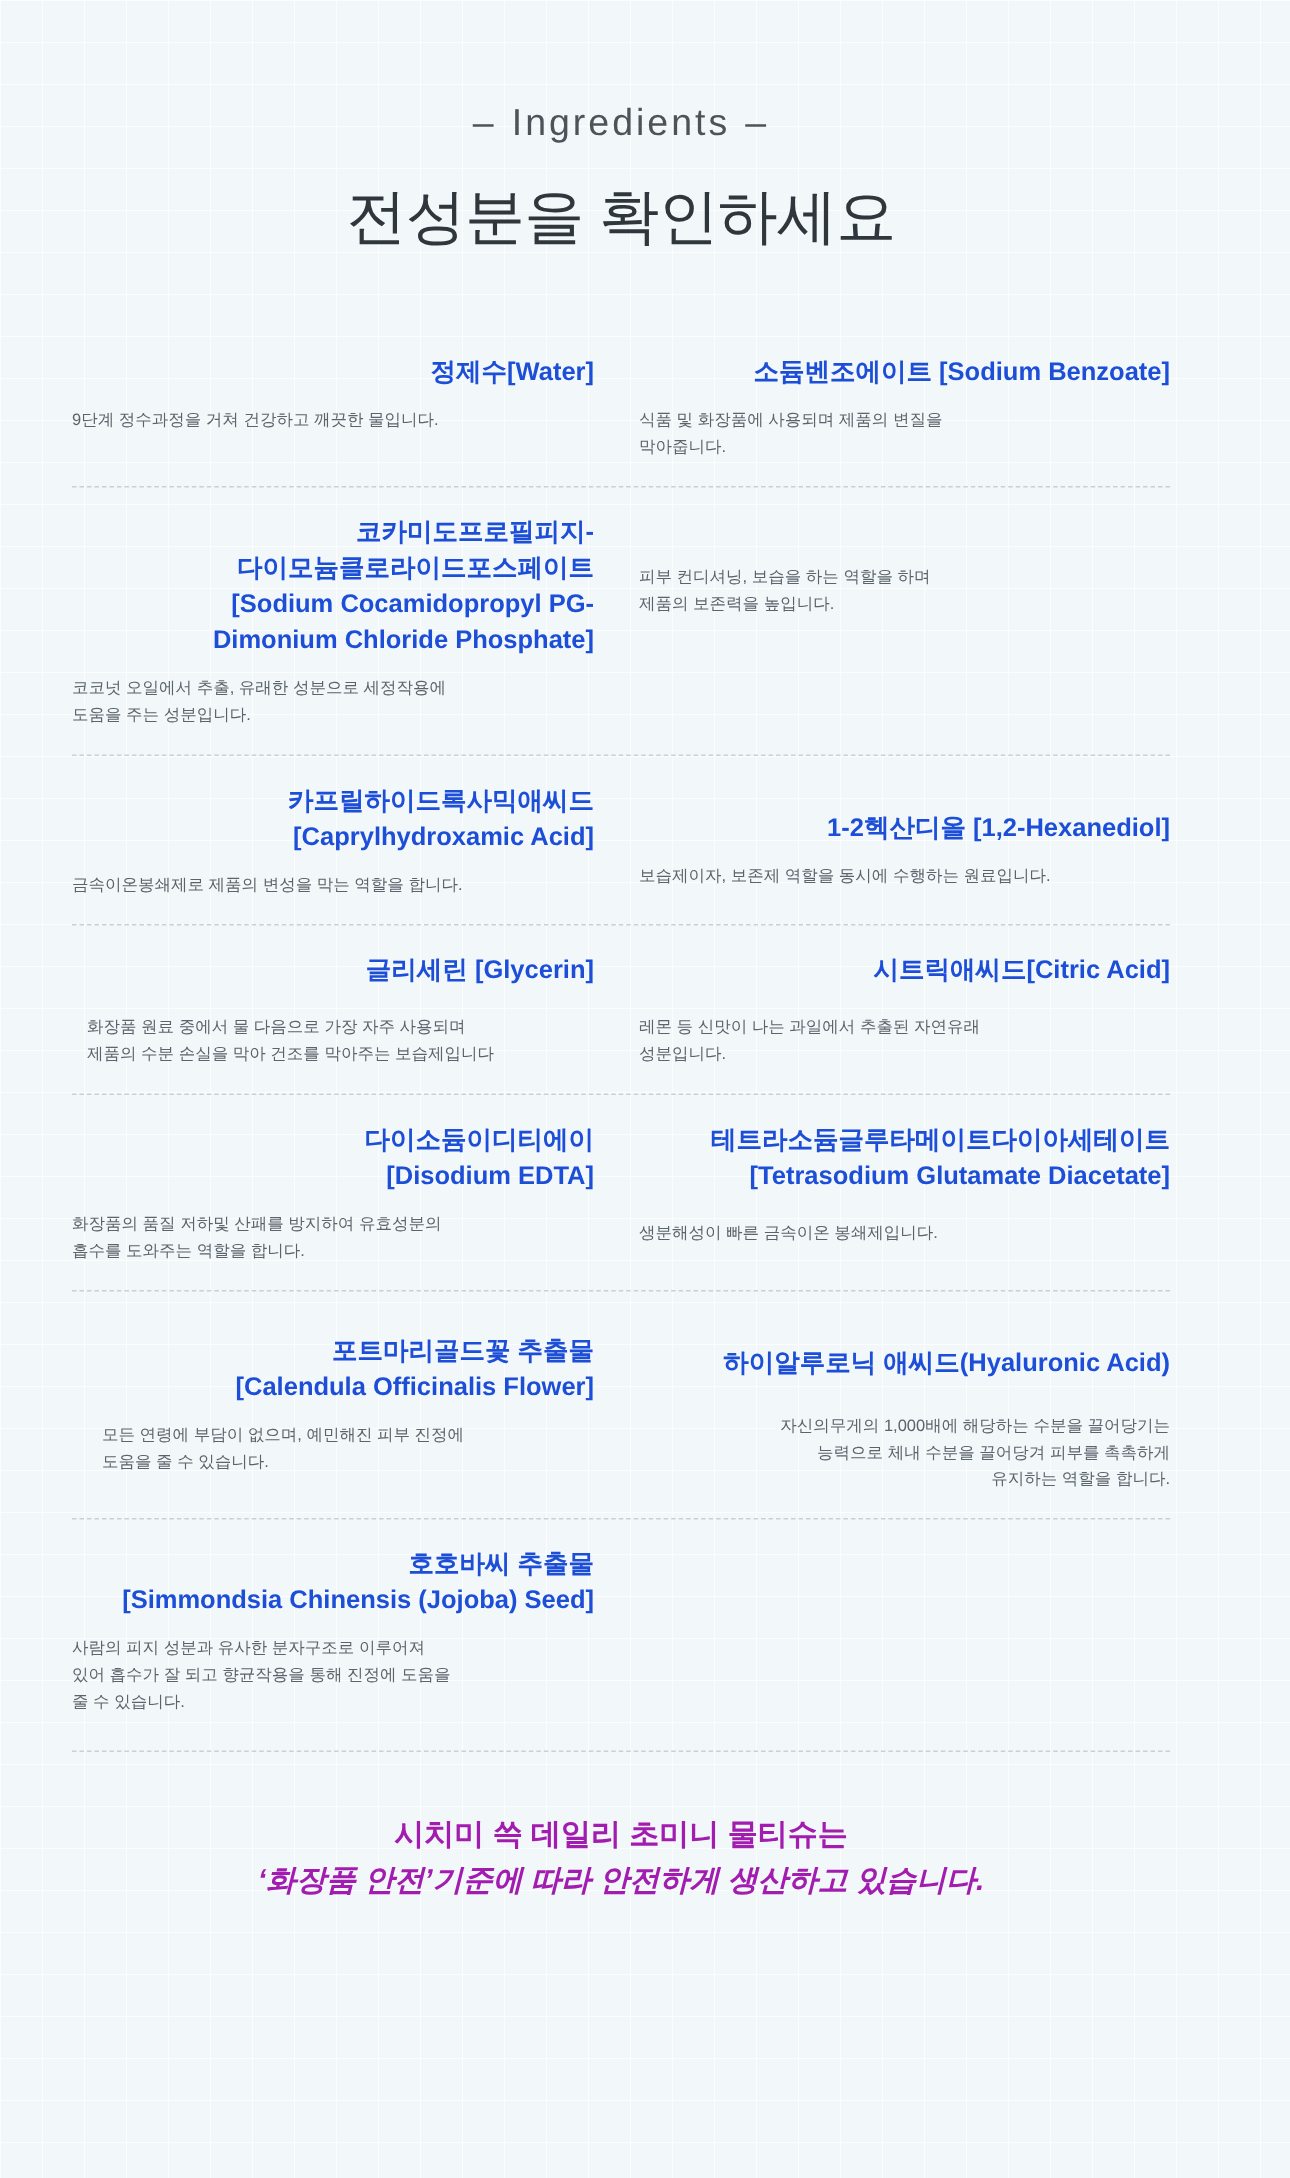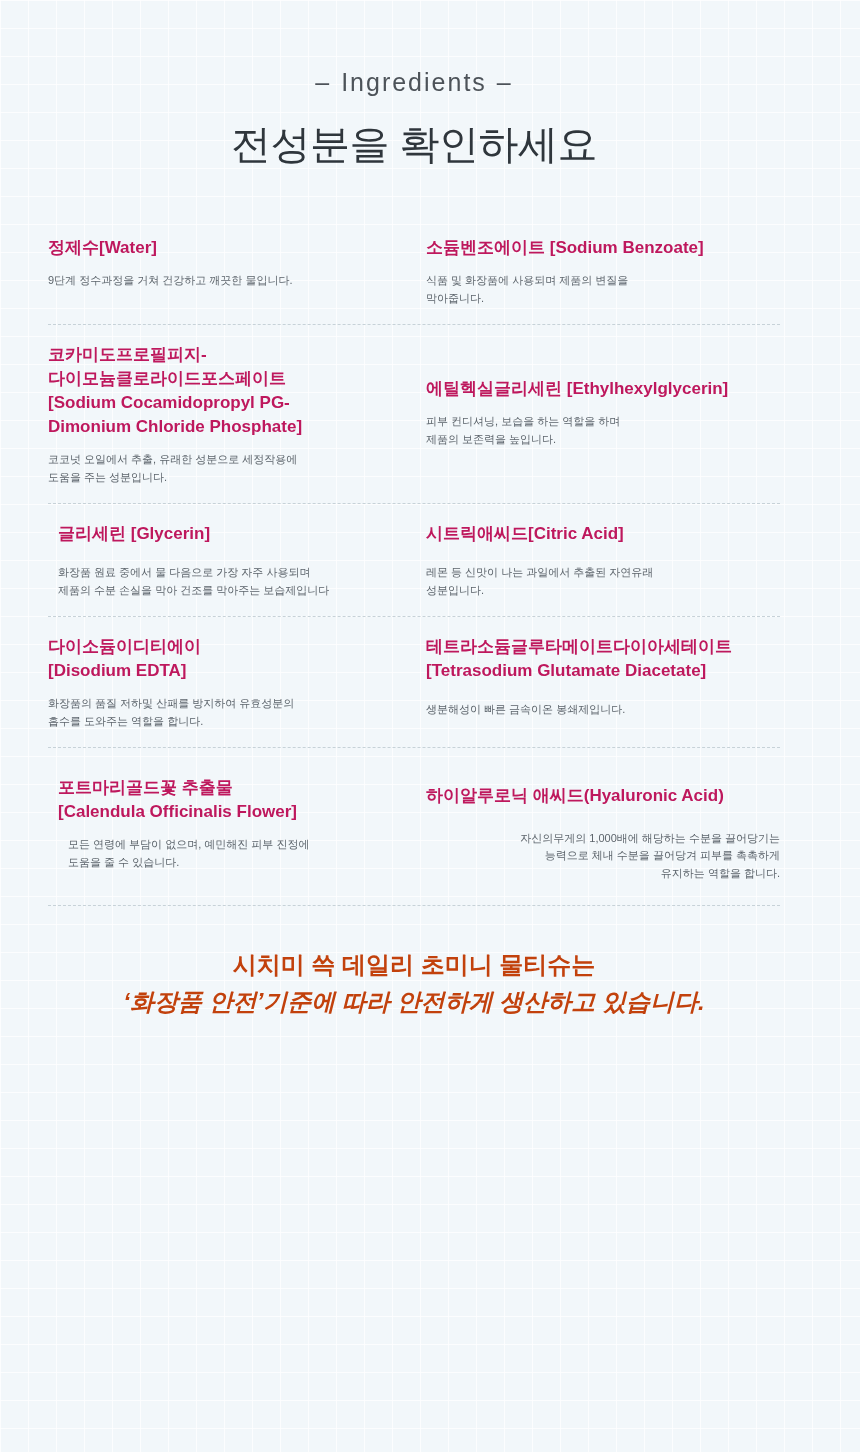--- a/index.html
+++ b/index.html
@@ -69,24 +69,25 @@
     box-sizing: border-box;
     padding-right: 18px;
   }
   .cell.right {
     padding-left: 12px;
     padding-right: 0;
   }
   .ing-name {
     font-size: 17px;
     font-weight: 600;
-    color: #be185d;
+    color: #1d4ed8;
     line-height: 1.42;
     margin: 0 0 12px 0;
     white-space: pre-line;
+    text-align: right;
   }
   .ing-desc {
     font-size: 11px;
     font-weight: 400;
     color: #5c646b;
     line-height: 1.62;
     margin: 0;
     white-space: pre-line;
   }
 
@@ -97,23 +98,23 @@
   .indent { padding-left: 10px; }
 
   
   .footer {
     border-top: 1px dashed #c7d2d8;
     margin: 6px 48px 0 48px;
     padding-top: 40px;
     text-align: center;
   }
   .footer-line {
-    font-size: 24px;
+    font-size: 20px;
     font-weight: 600;
-    color: #c2410c;
+    color: #a21caf;
     line-height: 1.55;
   }
   .footer-line.second {
     font-weight: 700;
     font-style: italic;
   }
 </style>
 </head>
 <body>
 
@@ -141,26 +142,36 @@
     <div class="row">
       <div class="cell left">
         <p class="ing-name">코카미도프로필피지-
 다이모늄클로라이드포스페이트
 [Sodium Cocamidopropyl PG-
 Dimonium Chloride Phosphate]</p>
         <p class="ing-desc">코코넛 오일에서 추출, 유래한 성분으로 세정작용에
 도움을 주는 성분입니다.</p>
       </div>
       <div class="cell right pad-t-34">
-        <p class="ing-name">에틸헥실글리세린 [Ethylhexylglycerin]</p>
         <p class="ing-desc" style="">피부 컨디셔닝, 보습을 하는 역할을 하며
 제품의 보존력을 높입니다.</p>
       </div>
     </div>
 
+    <div class="row">
+      <div class="cell left">
+        <p class="ing-name">카프릴하이드록사믹애씨드
+[Caprylhydroxamic Acid]</p>
+        <p class="ing-desc">금속이온봉쇄제로 제품의 변성을 막는 역할을 합니다.</p>
+      </div>
+      <div class="cell right pad-t-18">
+        <p class="ing-name">1-2헥산디올 [1,2-Hexanediol]</p>
+        <p class="ing-desc">보습제이자, 보존제 역할을 동시에 수행하는 원료입니다.</p>
+      </div>
+    </div>
 
     <div class="row">
       <div class="cell left indent">
         <p class="ing-name">글리세린 [Glycerin]</p>
         <p class="ing-desc" style="margin-top:18px;">화장품 원료 중에서 물 다음으로 가장 자주 사용되며
 제품의 수분 손실을 막아 건조를 막아주는 보습제입니다</p>
       </div>
       <div class="cell right indent">
         <p class="ing-name">시트릭애씨드[Citric Acid]</p>
         <p class="ing-desc" style="margin-top:18px;">레몬 등 신맛이 나는 과일에서 추출된 자연유래
@@ -190,20 +201,33 @@
 도움을 줄 수 있습니다.</p>
       </div>
       <div class="cell right indent pad-t-18">
         <p class="ing-name">하이알루로닉 애씨드(Hyaluronic Acid)</p>
         <p class="ing-desc" style="margin-top:22px;text-align:right;">자신의무게의 1,000배에 해당하는 수분을 끌어당기는
 능력으로 체내 수분을 끌어당겨 피부를 촉촉하게
 유지하는 역할을 합니다.</p>
       </div>
     </div>
 
+    <div class="row">
+      <div class="cell left">
+        <p class="ing-name">호호바씨 추출물
+[Simmondsia Chinensis (Jojoba) Seed]</p>
+        <p class="ing-desc">사람의 피지 성분과 유사한 분자구조로 이루어져
+있어 흡수가 잘 되고 향균작용을 통해 진정에 도움을
+줄 수 있습니다.</p>
+      </div>
+      <div class="cell right empty">
+        
+        
+      </div>
+    </div>
 
   </div>
 
   <div class="footer">
     <div class="footer-line">시치미 쓱 데일리 초미니 물티슈는</div>
     <div class="footer-line second">‘화장품 안전’기준에 따라 안전하게 생산하고 있습니다.</div>
   </div>
 
 </div>
 

